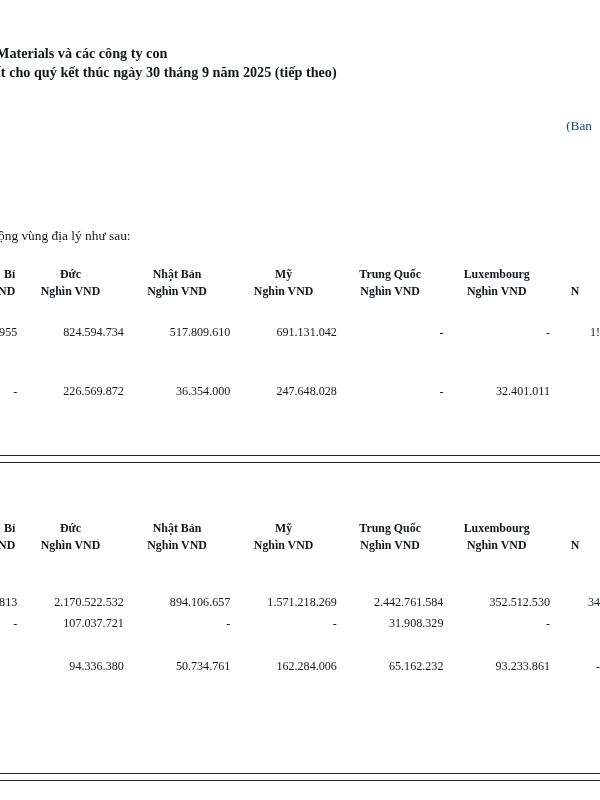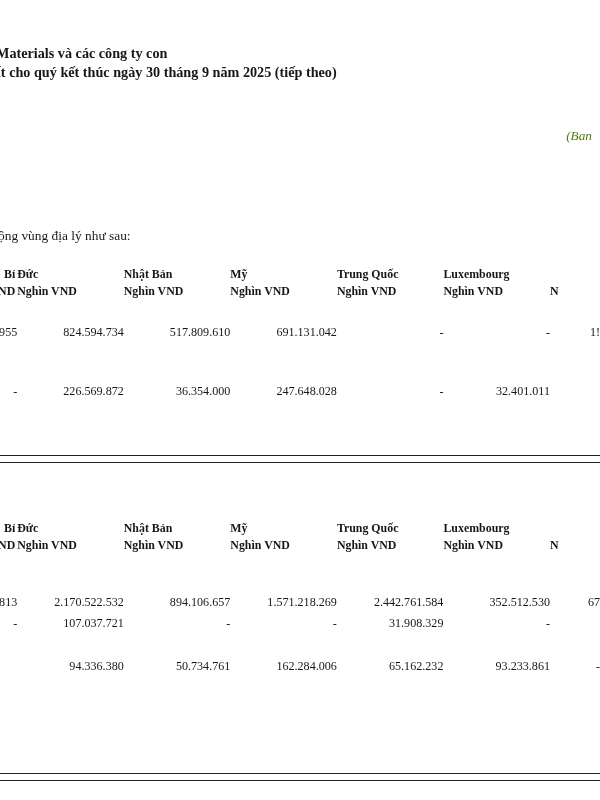--- a/index.html
+++ b/index.html
@@ -36,25 +36,24 @@
     font-size: 14.2px;
     line-height: 19px;
     color: #14171b;
     white-space: nowrap;
   }
   .header-line.l1 { margin-left: -4px; }
   .header-line.l2 { margin-left: -22px; }
 
   .ban-note {
     position: absolute;
-    top: 128px;
+    top: 118px;
     right: 8px;
-    font-style: italic;
     font-size: 13.3px;
-    color: #4d7c0f;
+    color: #0c4a6e;
     white-space: nowrap;
   }
 
   .intro-line {
     position: absolute;
     top: 228px;
     left: -18px;
     font-size: 13.4px;
     color: #16191d;
     white-space: nowrap;
@@ -80,21 +79,21 @@
   table.fin col.c-num   { width: 98px; }
   table.fin col.c-last  { width: 46px; }
 
   table.fin th,
   table.fin td {
     padding: 0;
     vertical-align: bottom;
   }
 
   .hdr-cell {
-    text-align: left;
+    text-align: center;
     font-weight: bold;
     font-size: 11.9px;
     line-height: 17px;
     color: #14171b;
     padding-bottom: 2px;
     white-space: nowrap;
   }
   .hdr-cell .unit {
     display: block;
     font-weight: bold;
@@ -268,21 +267,21 @@
         <tr class="row-gap">
           <td colspan="7"></td>
         </tr>
         <tr>
           <td class="num">.783.813</td>
           <td class="num">2.170.522.532</td>
           <td class="num">894.106.657</td>
           <td class="num">1.571.218.269</td>
           <td class="num">2.442.761.584</td>
           <td class="num">352.512.530</td>
-          <td class="num">67</td>
+          <td class="num">34</td>
         </tr>
         <tr>
           <td class="num dash">-</td>
           <td class="num">107.037.721</td>
           <td class="num dash">-</td>
           <td class="num dash">-</td>
           <td class="num">31.908.329</td>
           <td class="num dash">-</td>
           <td class="num"></td>
         </tr>

